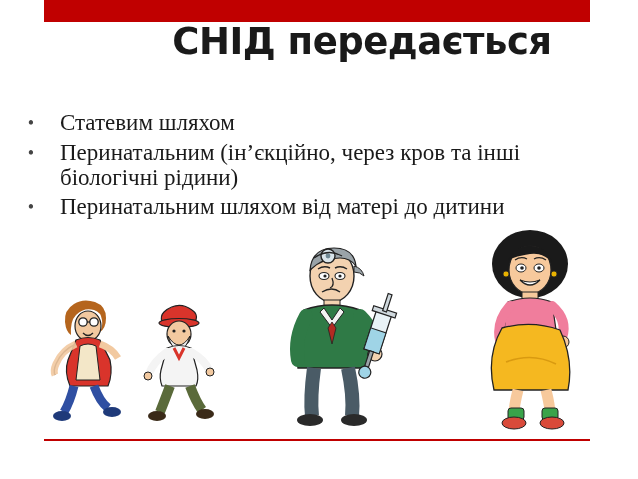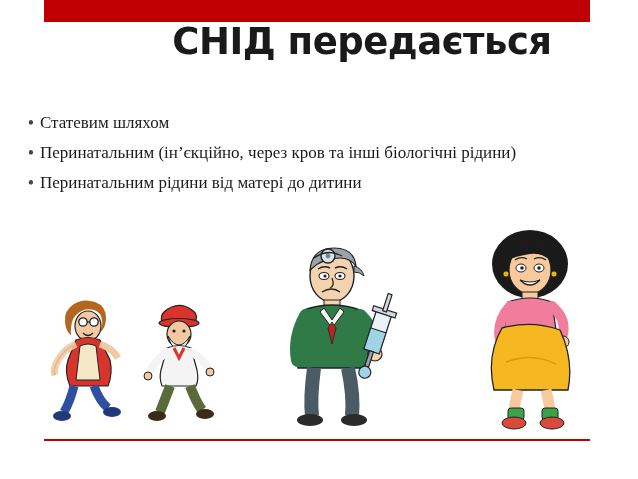--- a/index.html
+++ b/index.html
@@ -61,23 +61,24 @@
     flex: 0 0 auto;
     color: #444;
     font-size: 18px;
     line-height: 26px;
     width: 18px;
     text-align: center;
   }
   .bullet-text {
     flex: 1 1 auto;
     font-family: "Liberation Serif", serif;
-    font-size: 17px;
+    font-size: 23px;
     line-height: 25px;
     color: #1a1a1a;
+    margin-left: 20px;
   }
   
   .figures {
     position: absolute;
     left: 0;
     top: 222px;
     width: 638px;
     height: 215px;
   }
   .fig {
@@ -113,21 +114,21 @@
     <div class="bullet-row">
       <span class="bullet-dot">•</span>
       <span class="bullet-text">Статевим шляхом</span>
     </div>
     <div class="bullet-row">
       <span class="bullet-dot">•</span>
       <span class="bullet-text">Перинатальним (ін’єкційно, через кров та інші біологічні рідини)</span>
     </div>
     <div class="bullet-row">
       <span class="bullet-dot">•</span>
-      <span class="bullet-text">Перинатальним рідини від матері до дитини</span>
+      <span class="bullet-text">Перинатальним шляхом від матері до дитини</span>
     </div>
   </div>
 
   <div class="figures">
 
     <div class="fig fig-couple">
       <svg width="230" height="160" viewBox="0 0 230 160">
 
         <g>
 

